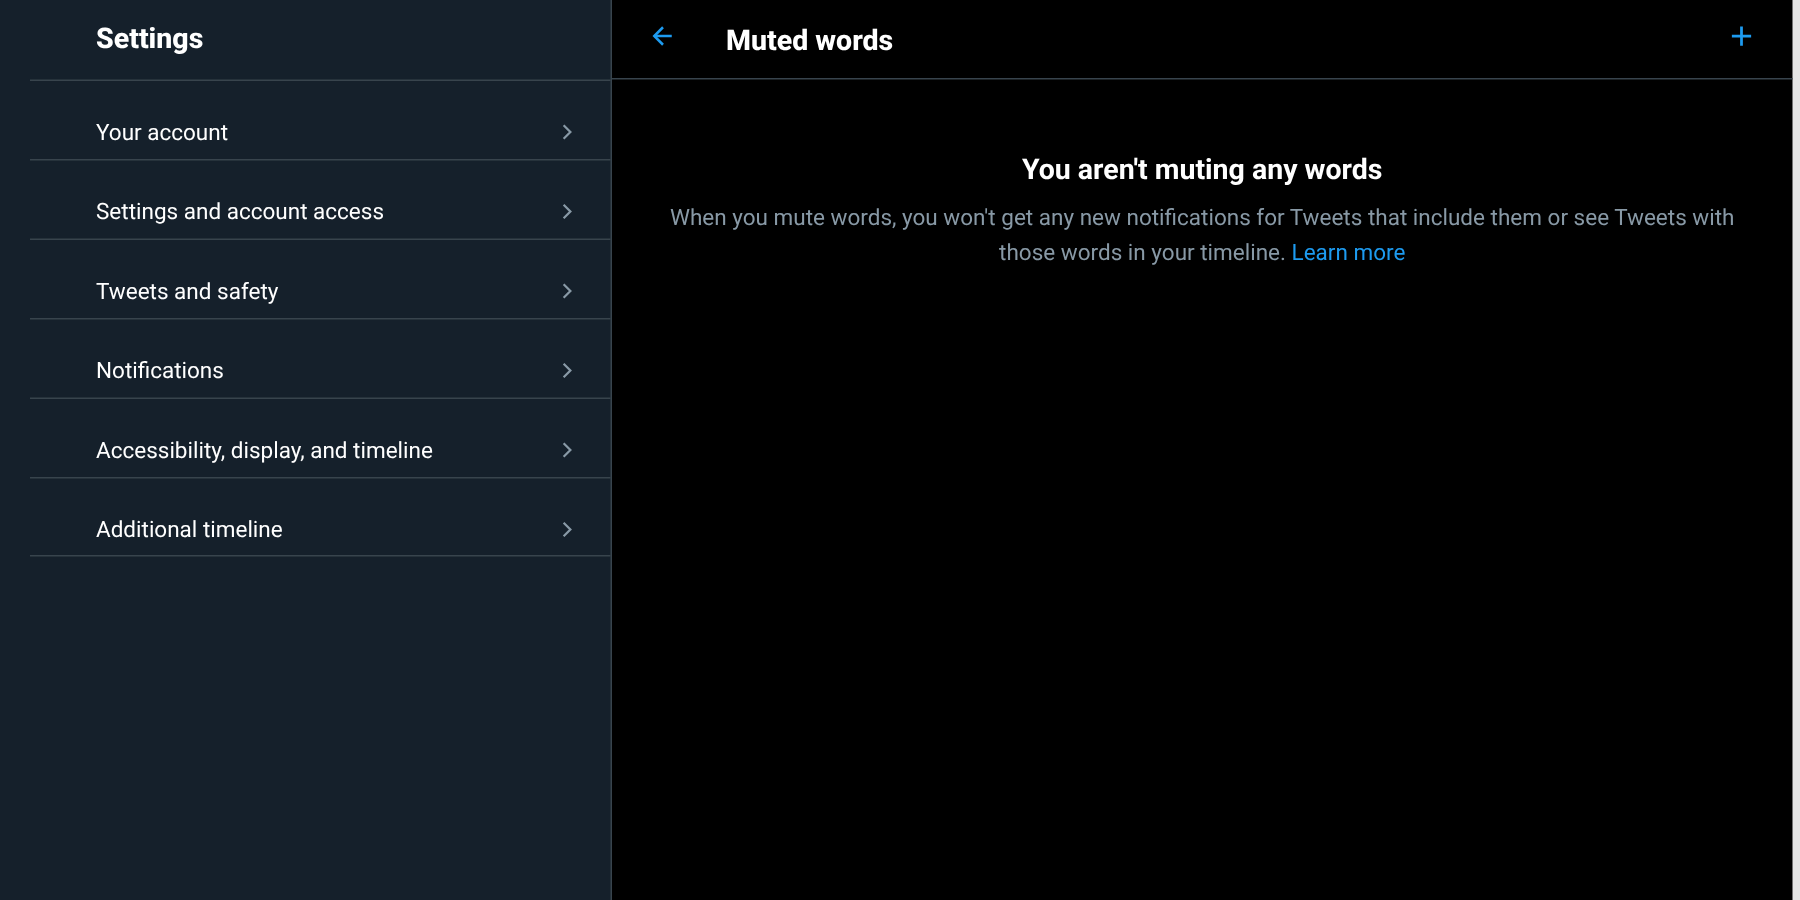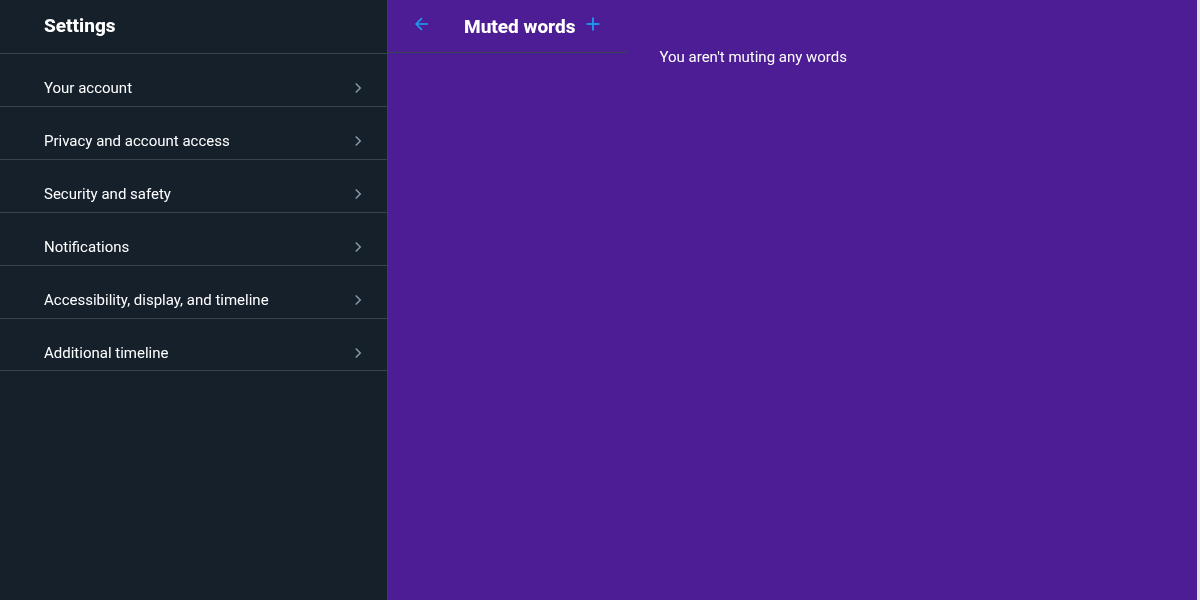--- a/index.html
+++ b/index.html
@@ -13,20 +13,21 @@
       background: #15202b;
       font-family: -apple-system, BlinkMacSystemFont, "Segoe UI", Roboto, Helvetica, Arial, sans-serif;
       color: #ffffff;
       display: flex;
       overflow: hidden;
     }
     .sidebar {
       width: 388px;
       border-right: 1px solid #38444d;
       background: #15202b;
+      margin-left: 20px;
     }
     .sidebar-header {
       padding: 14px 20px 16px 44px;
       font-size: 19px;
       font-weight: 800;
       color: #ffffff;
     }
     .sidebar-item {
       display: flex;
       align-items: center;
@@ -46,23 +47,23 @@
       display: flex;
       align-items: center;
     }
     .chevron svg {
       width: 18px;
       height: 18px;
     }
     .main {
       flex: 1;
       display: flex;
-      flex-direction: row;
-      border-right: 3px solid #e5e5e5;
-      background: #4c1d95;
+      flex-direction: column;
+      border-right: 5px solid #e5e5e5;
+      background: #000000;
     }
     .main-header {
       display: flex;
       align-items: center;
       padding: 10px 16px;
       height: 53px;
       border-bottom: 1px solid #38444d;
     }
     .back-btn {
       width: 36px;
@@ -97,22 +98,22 @@
     }
     .add-btn svg {
       width: 22px;
       height: 22px;
     }
     .empty-state {
       padding: 48px 32px 0;
       text-align: center;
     }
     .empty-headline {
-      font-size: 15px;
-      font-weight: 400;
+      font-size: 19px;
+      font-weight: 700;
       color: #ffffff;
       margin-bottom: 10px;
     }
     .empty-desc {
       font-size: 15px;
       color: #8899a6;
       line-height: 1.5;
     }
     .learn-more {
       color: #1d9bf0;
@@ -129,30 +130,30 @@
   <div class="sidebar-item">
     <span>Your account</span>
     <span class="chevron">
       <svg viewBox="0 0 24 24" fill="none" stroke="currentColor" stroke-width="2">
           <polyline points="9 18 15 12 9 6"></polyline>
         </svg>
     </span>
   </div>
 
   <div class="sidebar-item">
-    <span>Privacy and account access</span>
-    <span class="chevron">
-      <svg viewBox="0 0 24 24" fill="none" stroke="currentColor" stroke-width="2">
-          <polyline points="9 18 15 12 9 6"></polyline>
-        </svg>
-    </span>
-  </div>
-
-  <div class="sidebar-item">
-    <span>Security and safety</span>
+    <span>Settings and account access</span>
+    <span class="chevron">
+      <svg viewBox="0 0 24 24" fill="none" stroke="currentColor" stroke-width="2">
+          <polyline points="9 18 15 12 9 6"></polyline>
+        </svg>
+    </span>
+  </div>
+
+  <div class="sidebar-item">
+    <span>Tweets and safety</span>
     <span class="chevron">
       <svg viewBox="0 0 24 24" fill="none" stroke="currentColor" stroke-width="2">
           <polyline points="9 18 15 12 9 6"></polyline>
         </svg>
     </span>
   </div>
 
   <div class="sidebar-item">
     <span>Notifications</span>
     <span class="chevron">
@@ -197,14 +198,17 @@
         <svg viewBox="0 0 24 24" fill="none" stroke="currentColor" stroke-width="2">
             <line x1="12" y1="5" x2="12" y2="19"></line>
             <line x1="5" y1="12" x2="19" y2="12"></line>
           </svg>
       </span>
     </div>
   </div>
 
   <div class="empty-state">
     <div class="empty-headline">You aren't muting any words</div>
+    <div class="empty-desc">
+      <span>When you mute words, you won't get any new notifications for Tweets that include them or see Tweets with those words in your timeline. </span><a class="learn-more">Learn more</a>
+    </div>
   </div>
 </div>
 
 </body></html>

